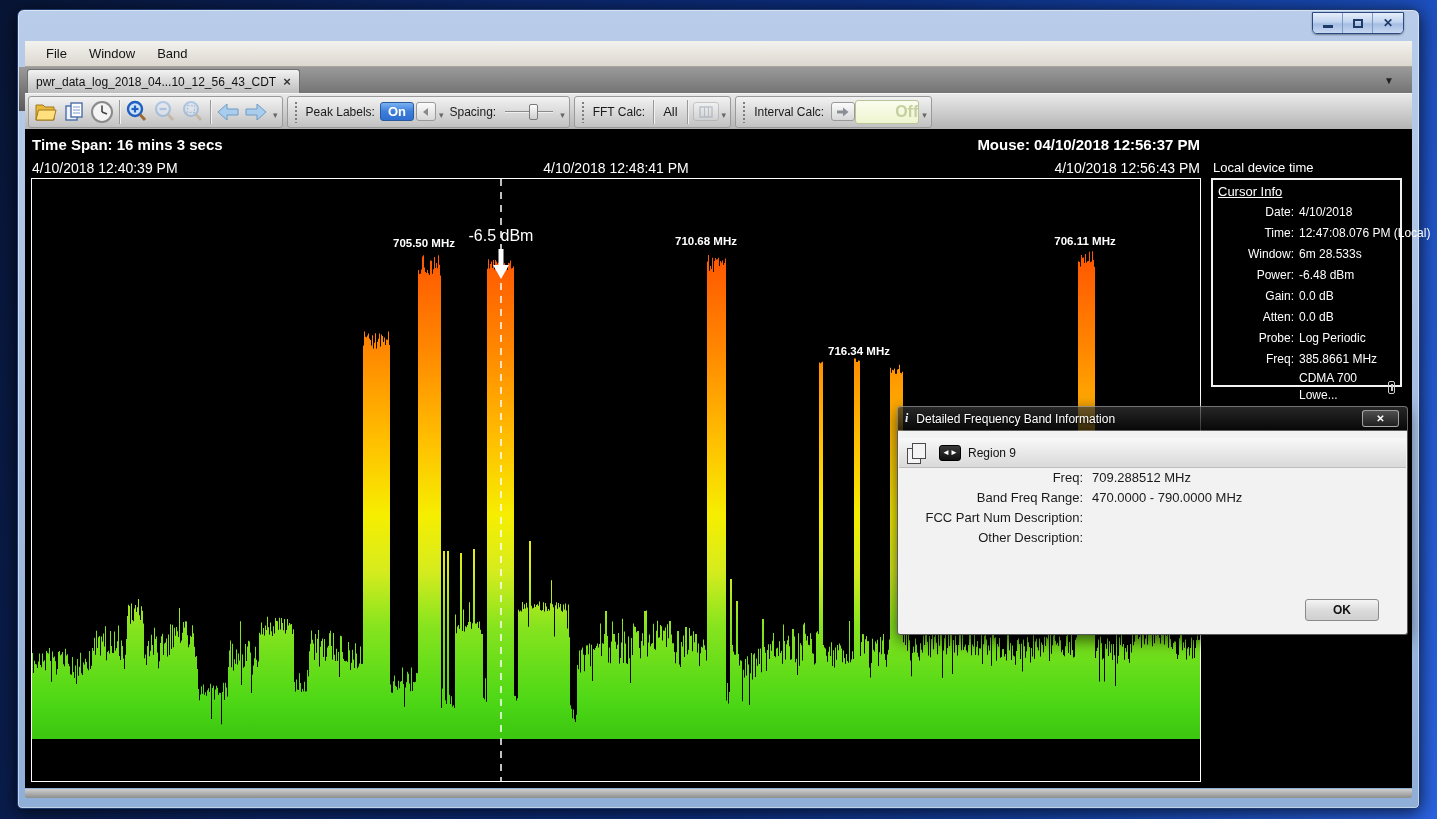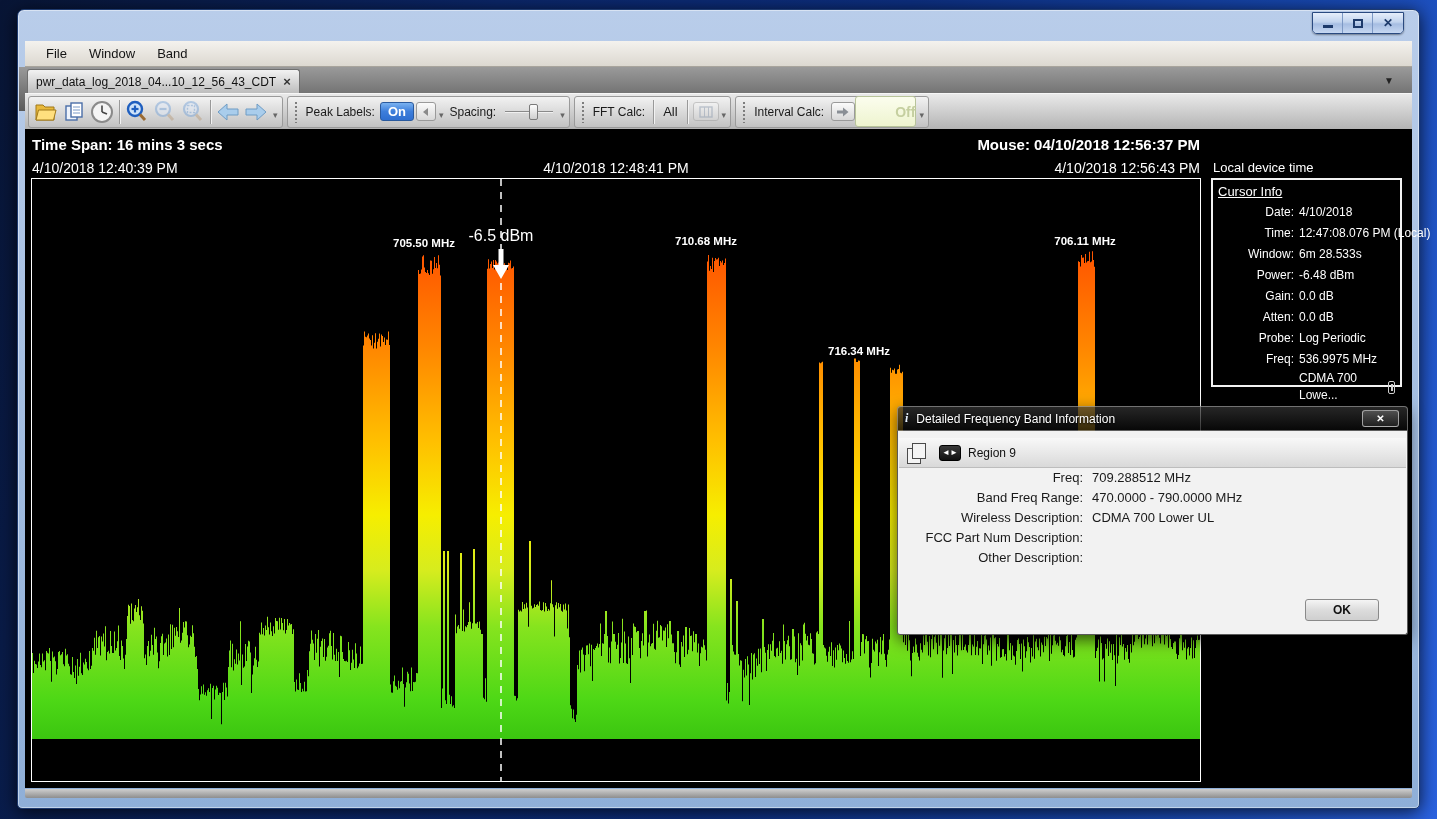--- a/index.html
+++ b/index.html
@@ -55,22 +55,22 @@
     background-image:radial-gradient(circle,#7d7d7d 1px,transparent 1.4px);
     background-size:4px 4px; }
   .tbtn { width:28px; height:28px; display:flex; align-items:center; justify-content:center;
     border-radius:2px; }
   .tsep { width:1px; height:24px; background:#999; margin:0 3px; box-shadow:1px 0 0 #f2f2f2; }
   .overflow { font-size:9px; color:#666; margin:8px 1px 0 3px; line-height:1; }
   .tlabel { font-size:12px; color:#1a1a1a; margin:0 5px; }
   .toggle-on { min-width:34px; height:19px; border-radius:3px; border:1px solid #2a5a9e;
     background:linear-gradient(#7ab2f0,#3d7edb 50%,#2f6fd0); color:#fff; font-size:13px;
     font-weight:bold; display:flex; align-items:center; justify-content:center; }
-  .toggle-off { min-width:34px; height:31px; border-radius:3px; border:1px solid #b8c49a;
-    background:linear-gradient(#fbfdee,#eef4cf); color:#c5cfa0; font-size:14px; font-weight:bold;
+  .toggle-off { min-width:34px; height:24px; border-radius:3px; border:1px solid #b8c49a;
+    background:linear-gradient(#fbfdee,#eef4cf); color:#c5cfa0; font-size:16px; font-weight:bold;
     display:flex; align-items:center; justify-content:center;padding-left:39px; }
   .mini-btn { width:20px; height:19px; border:1px solid #9a9a9a; border-radius:3px;
     background:linear-gradient(#fbfbfb,#d8d8d8); display:flex; align-items:center; justify-content:center;
     margin-left:2px; }
   .slider { position:relative; width:48px; height:18px; margin:0 4px; }
   .slider .track { position:absolute; left:0; right:0; top:8px; height:2px; background:#8a8a8a;
     border-bottom:1px solid #f0f0f0; }
   .slider .thumb { position:absolute; left:24px; top:1px; width:9px; height:16px;
     background:linear-gradient(#fdfdfd,#cfcfcf); border:1px solid #7a7a7a; border-radius:2px; }
   .fft-all { font-size:13px; color:#1a1a1a; margin:0 6px; }
@@ -340,21 +340,21 @@
       <div class="ci-row">
           <span class="ci-label">Atten:</span>
           <span class="ci-value">0.0 dB</span>
         </div>
       <div class="ci-row">
           <span class="ci-label">Probe:</span>
           <span class="ci-value">Log Periodic</span>
         </div>
       <div class="ci-row">
           <span class="ci-label">Freq:</span>
-          <span class="ci-value">536.9975 MHz</span>
+          <span class="ci-value">385.8661 MHz</span>
         </div>
       <div class="ci-extra">
         <span>CDMA 700 Lowe...</span>
         <span class="band-info-icon">
             <i></i>
           </span>
       </div>
     </div>
 
     <div class="dialog">
@@ -373,24 +373,20 @@
         </div>
         <div class="dlg-row">
             <span class="dlg-label">Freq:</span>
             <span class="dlg-value">709.288512 MHz</span>
           </div>
         <div class="dlg-row">
             <span class="dlg-label">Band Freq Range:</span>
             <span class="dlg-value">470.0000 - 790.0000 MHz</span>
           </div>
         <div class="dlg-row">
-            <span class="dlg-label">Wireless Description:</span>
-            <span class="dlg-value">CDMA 700 Lower UL</span>
-          </div>
-        <div class="dlg-row">
             <span class="dlg-label">FCC Part Num Description:</span>
             <span class="dlg-value"></span>
           </div>
         <div class="dlg-row">
             <span class="dlg-label">Other Description:</span>
             <span class="dlg-value"></span>
           </div>
         <div class="ok-btn">OK</div>
       </div>
     </div>

